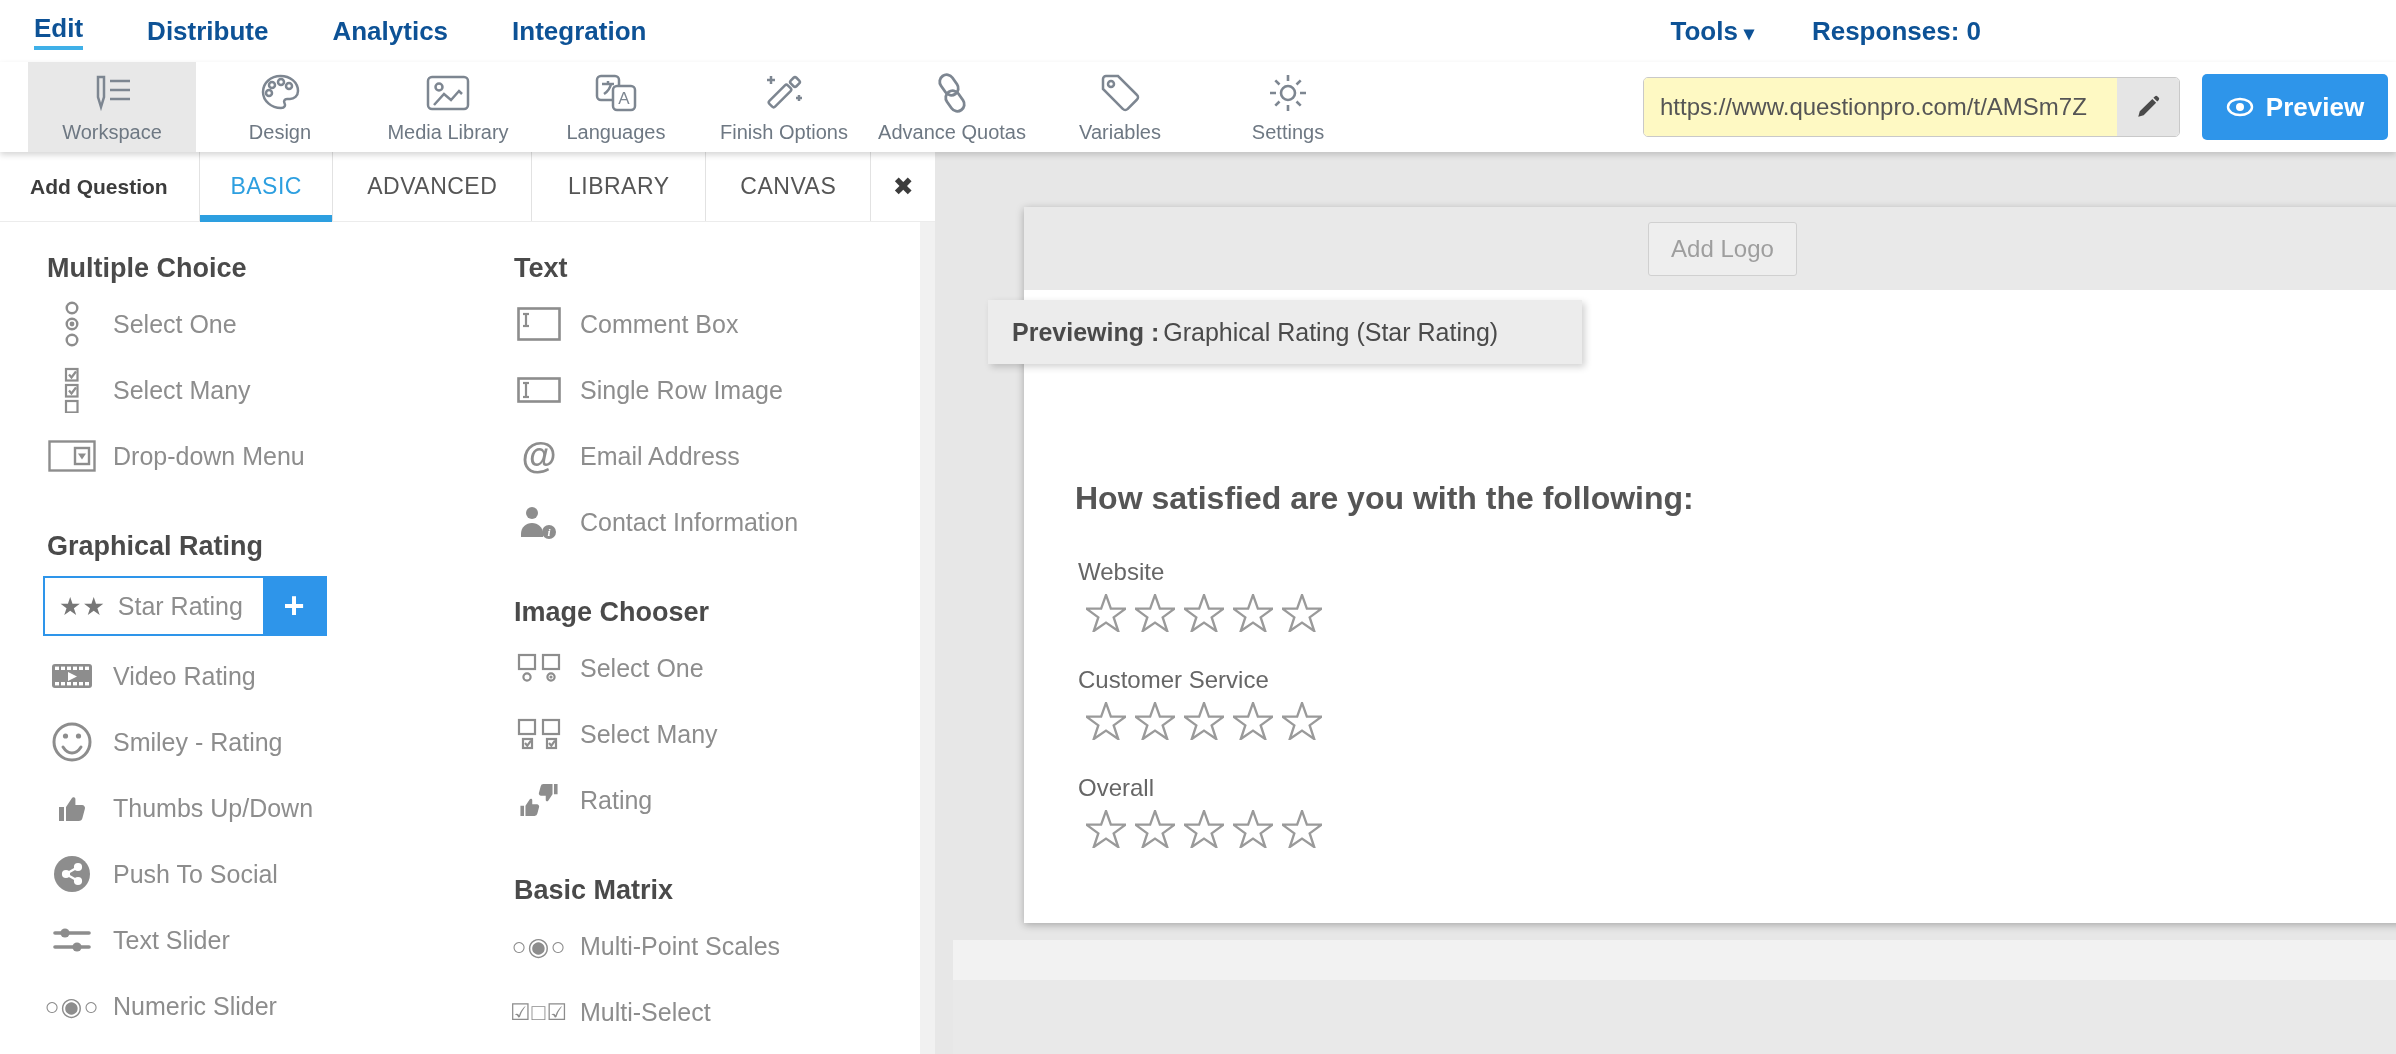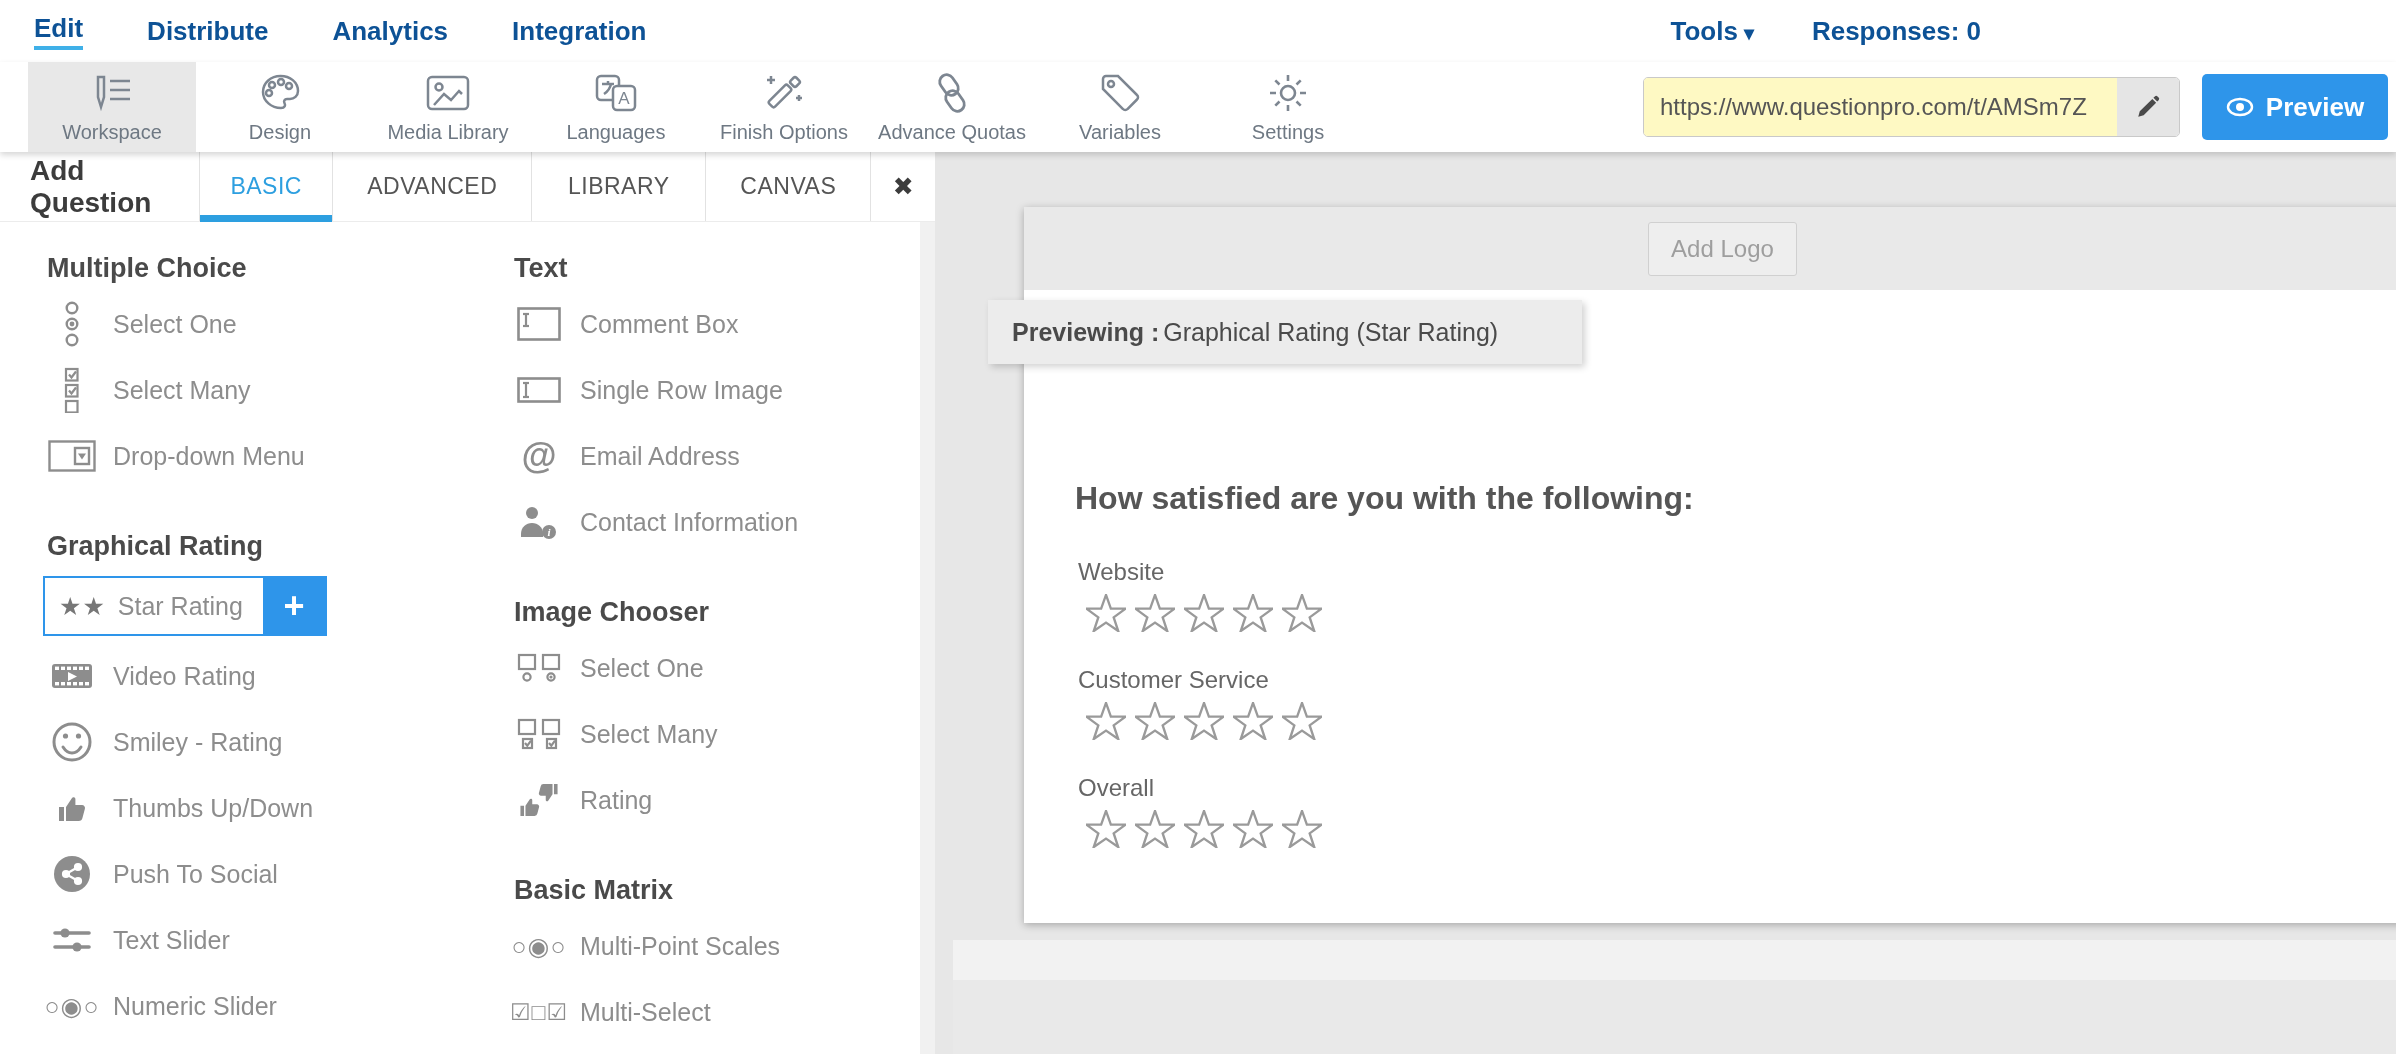--- a/index.html
+++ b/index.html
@@ -30,21 +30,21 @@
            display:flex;align-items:stretch;overflow:hidden;}
   .url-text{flex:1;border:0;outline:none;font-size:24px;color:#555;padding-left:16px;
             font-family:"Liberation Sans",sans-serif;background:#fef9c3;min-width:0;}
   .url-edit{width:62px;background:#e5e5e5;display:flex;align-items:center;justify-content:center;cursor:pointer;}
   .preview-btn{width:186px;height:66px;background:#2e95ea;border-radius:5px;color:#fff;font-size:26px;
                font-weight:700;display:flex;align-items:center;justify-content:center;gap:12px;cursor:pointer;text-align:right;}
 
   
   .tabrow{position:absolute;left:0;top:152px;width:935px;height:70px;background:#fff;display:flex;
           border-bottom:1px solid #ececec;box-sizing:border-box;z-index:2;}
-  .addq{width:200px;display:flex;align-items:center;padding-left:30px;font-size:28px;font-weight:700;
+  .addq{width:200px;display:flex;align-items:center;padding-left:30px;font-size:21px;font-weight:700;
         color:#3c3c3c;box-sizing:border-box;}
   .tab{display:flex;align-items:center;justify-content:center;font-size:23px;color:#555;
        border-left:1px solid #e2e2e2;position:relative;letter-spacing:.5px;cursor:pointer;}
   .tab.w-basic{width:133px;} .tab.w-adv{width:199px;} .tab.w-lib{width:174px;} .tab.w-can{width:165px;}
   .tab.active{color:#2d9fe0;}
   .tab.active::after{content:"";position:absolute;left:0;right:0;bottom:-1px;height:7px;background:#2d9fe0;}
   .tab-close{width:64px;border-left:1px solid #e2e2e2;display:flex;align-items:center;justify-content:center;
              font-size:25px;color:#3c3c3c;cursor:pointer;}
 
   

